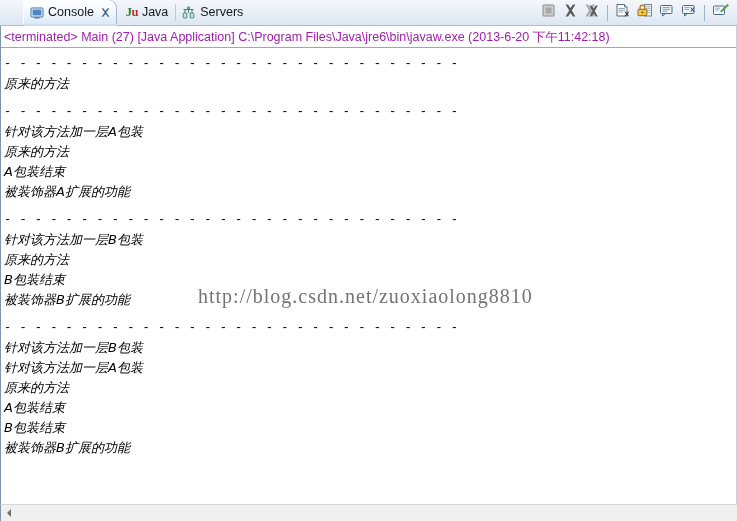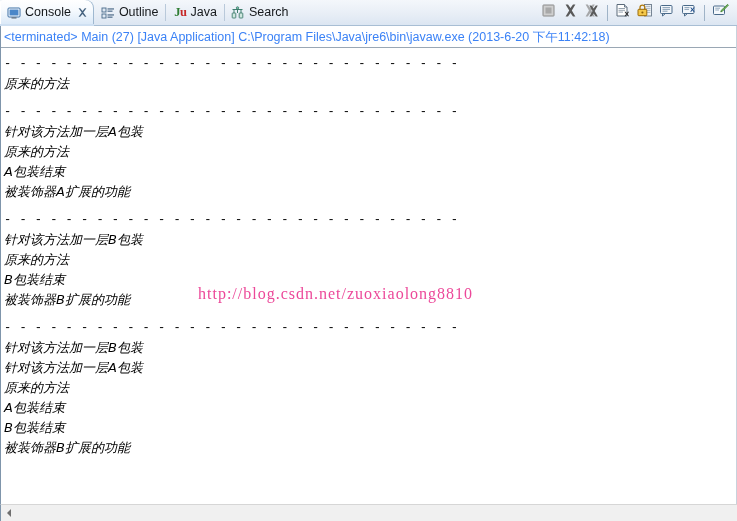--- a/index.html
+++ b/index.html
@@ -33,20 +33,21 @@
     display: flex;
     align-items: stretch;
     border-bottom: 1px solid #a8bed4;
     box-sizing: border-box;
   }
 
   .tabs {
     display: flex;
     align-items: stretch;
     flex: 0 0 auto;
+    margin-left: 23px;
   }
 
   .tab {
     display: flex;
     align-items: center;
     gap: 4px;
     padding: 0 7px 0 6px;
     font-size: 12.5px;
     color: #15181c;
     position: relative;
@@ -146,21 +147,21 @@
     box-sizing: border-box;
     overflow: hidden;
   }
 
   .console-head {
     height: 22px;
     line-height: 22px;
     padding: 0 0 0 3px;
     font-family: "Liberation Sans", "DejaVu Sans", sans-serif;
     font-size: 12.5px;
-    color: #3b82f6;
+    color: #a21caf;
     white-space: nowrap;
     border-bottom: 1px solid #9aa7b4;
     box-sizing: border-box;
     background: #ffffff;
   }
 
   .console-out {
     padding: 6px 0 0 3px;
     font-family: "DejaVu Sans", "Liberation Sans", sans-serif;
     font-size: 13px;
@@ -177,23 +178,23 @@
     letter-spacing: 0.5px;
     height: 20px;
   }
   .console-out .blank { height: 8px; }
 
   .watermark {
     position: absolute;
     left: 197px;
     top: 259px;
     font-family: "Liberation Serif", "DejaVu Serif", serif;
-    font-size: 16px;
+    font-size: 20px;
     letter-spacing: 1px;
-    color: #ec4899;
+    color: #737373;
     white-space: nowrap;
     z-index: 1;
     pointer-events: none;
   }
 
   
   .hscroll {
     flex: 0 0 17px;
     height: 17px;
     background: #f0f0f0;
@@ -230,33 +231,20 @@
           </svg>
         </span>
         <span class="tab-label">Console</span>
         <span class="tab-close">
           <svg width="11" height="11" viewBox="0 0 11 11">
             <path d="M1.6 1.2 L3.2 1.2 L5.5 4 L7.8 1.2 L9.4 1.2 L6.3 5.5 L9.4 9.8 L7.8 9.8 L5.5 7 L3.2 9.8 L1.6 9.8 L4.7 5.5 Z" fill="#46637f"></path>
           </svg>
         </span>
       </div>
 
-      <div class="tab">
-        <span class="tab-icon">
-          <svg width="14" height="14" viewBox="0 0 14 14">
-            <rect x="1" y="2" width="4" height="4" fill="#dfe8f2" stroke="#4a6a8a" stroke-width="0.9"></rect>
-            <rect x="1" y="8" width="4" height="4" fill="#dfe8f2" stroke="#4a6a8a" stroke-width="0.9"></rect>
-            <rect x="6.5" y="2.4" width="6.5" height="1.1" fill="#3f5f7f"></rect>
-            <rect x="6.5" y="4.6" width="5" height="1.1" fill="#3f5f7f"></rect>
-            <rect x="6.5" y="8.4" width="6.5" height="1.1" fill="#3f5f7f"></rect>
-            <rect x="6.5" y="10.6" width="5" height="1.1" fill="#3f5f7f"></rect>
-          </svg>
-        </span>
-        <span class="tab-label">Outline</span>
-      </div>
 
 
       <div class="tab">
         <span class="tab-icon">
           <span class="junit-ju">
             <span class="junit-j">J</span><span class="junit-u">u</span>
           </span>
         </span>
         <span class="tab-label">Java</span>
       </div>
@@ -266,21 +254,21 @@
           <svg width="15" height="14" viewBox="0 0 15 14">
             <path d="M2.5 3.5 L12.5 3.5" stroke="#3f7f6f" stroke-width="1"></path>
             <path d="M4 3.5 L4 7" stroke="#3f7f6f" stroke-width="1"></path>
             <path d="M11 3.5 L11 7" stroke="#3f7f6f" stroke-width="1"></path>
             <path d="M7.5 1.5 L7.5 7" stroke="#3f7f6f" stroke-width="1"></path>
             <circle cx="7.5" cy="1.9" r="1.2" fill="#7fc8b0" stroke="#2f6f5f" stroke-width="0.7"></circle>
             <rect x="2.2" y="7" width="3.6" height="5" rx="0.6" fill="#cfe8df" stroke="#2f6f5f" stroke-width="0.8"></rect>
             <rect x="9.2" y="7" width="3.6" height="5" rx="0.6" fill="#cfe8df" stroke="#2f6f5f" stroke-width="0.8"></rect>
           </svg>
         </span>
-        <span class="tab-label">Search</span>
+        <span class="tab-label">Servers</span>
       </div>
 
     </div>
 
     <div class="toolbar">
 
       <div class="tbtn">
         <span>
           <svg width="15" height="15" viewBox="0 0 15 15">
             <rect x="2" y="2" width="11" height="11" rx="0.5" fill="#cfcfcf" stroke="#8a8a8a" stroke-width="1"></rect>

